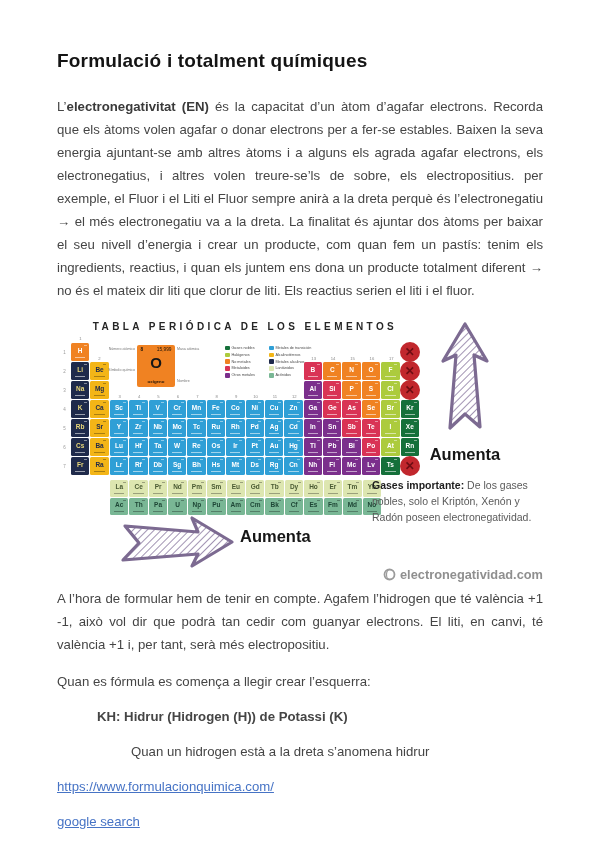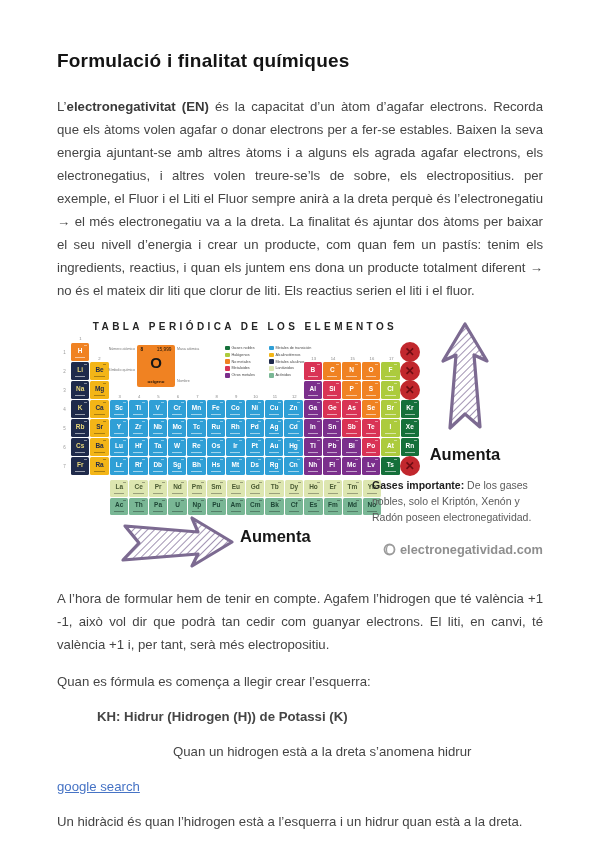--- a/index.html
+++ b/index.html
@@ -3,21 +3,21 @@
 <meta charset="utf-8">
 <style>
   html,body{margin:0;padding:0;background:#ffffff;}
   body{width:600px;height:848px;font-family:"Liberation Sans",sans-serif;color:#454545;overflow:hidden;}
   .page{padding:50px 57px 0 57px;width:486px;}
   h1.title{font-size:19px;line-height:1.2;color:#141414;margin:0 0 22px 0;letter-spacing:.2px;}
   p.body{font-size:13.2px;line-height:23px;text-align:justify;margin:0 0 14px 0;}
   p.body b{color:#3a3a3a;}
   .line{font-size:13.2px;line-height:23px;margin:0 0 12px 0;}
   .indent1{margin-left:40px;font-weight:bold;}
-  .indent2{margin-left:116px;}
+  .indent2{margin-left:74px;}
   a.doclink{color:#4673c5;text-decoration:underline;font-size:13.2px;line-height:23px;display:inline-block;margin:0 0 12px 0;}
 
   
   .figure{position:relative;width:486px;height:261px;margin:12px 0 10px 0;}
   .pt-title{position:absolute;left:10px;top:5px;width:356px;text-align:center;font-size:10px;font-weight:600;letter-spacing:3.4px;color:#262626;white-space:nowrap;}
   .pt-grid{position:absolute;left:14px;top:27px;width:348px;display:grid;grid-template-columns:repeat(18,1fr);grid-auto-rows:18px;gap:1px;}
   .f-row{position:absolute;left:53px;width:271px;display:grid;grid-template-columns:repeat(14,1fr);grid-auto-rows:17px;gap:1px;}
   .f-row.lan{top:164px;} .f-row.act{top:182px;}
   .cell{position:relative;display:flex;align-items:center;justify-content:center;border-radius:1.5px;}
   .cell .sym{font-size:6.5px;font-weight:bold;line-height:1;transform:translateY(-1.5px);}
@@ -53,28 +53,28 @@
   .lg-chip{width:4.6px;height:4.6px;border-radius:1px;flex:0 0 auto;}
   .lg-label{font-size:3.8px;color:#4a4a4a;margin-left:1.8px;white-space:nowrap;}
   
   .arrow-right-svg{position:absolute;left:58px;top:196px;}
   .aumenta-bottom{position:absolute;left:183px;top:211px;font-size:16.5px;font-weight:bold;color:#161616;}
   .fig-right{position:absolute;left:310px;top:0;width:176px;height:261px;}
   .arrow-up-svg{position:absolute;left:70px;top:5px;}
   .aumenta-up{position:absolute;left:18px;top:129px;width:160px;text-align:center;font-size:16.5px;font-weight:bold;color:#161616;}
   .dato{position:absolute;left:5px;top:162px;width:170px;font-size:10.5px;line-height:1.52;color:#5a5a5a;}
   .dato b{color:#1d1d1d;}
-  .sitebar{position:absolute;left:16px;top:226px;display:flex;align-items:center;gap:4px;color:#8f8f8f;font-weight:bold;font-size:12.8px;}
+  .sitebar{position:absolute;left:16px;top:251px;display:flex;align-items:center;gap:4px;color:#8f8f8f;font-weight:bold;font-size:12.8px;}
 </style>
 </head>
 <body>
 
 <div class="page">
 
-  <h1 class="title">Formulació i finalitat químiques</h1>
+  <h1 class="title">Formulació i totalment químiques</h1>
 
   <p class="body"><span>L’</span><b>electronegativitat (EN)</b><span> és la capacitat d’un àtom d’agafar electrons. Recorda que els àtoms volen agafar o donar electrons per a fer-se estables. Baixen la seva energia ajuntant-se amb altres àtoms i a alguns els agrada agafar electrons, els electronegatius, i altres volen treure-se’ls de sobre, els electropositius. per exemple, el Fluor i el Liti el Fluor sempre anirà a la dreta perquè és l’electronegatiu → el més electronegatiu va a la dreta. La finalitat és ajuntar dos àtoms per baixar el seu nivell d’energia i crear un producte, com quan fem un pastís: tenim els ingredients, reactius, i quan els juntem ens dona un producte totalment diferent → no és el mateix dir liti que clorur de liti. Els reactius serien el liti i el fluor.</span></p>
 
   <div class="figure">
     <div class="pt-title">TABLA PERIÓDICA DE LOS ELEMENTOS</div>
 
     <div class="pn">
         <div>1</div>
         <div>2</div>
         <div>3</div>
@@ -590,16 +590,17 @@
         </svg>
         <span>electronegatividad.com</span>
       </div>
     </div>
   </div>
 
   <p class="body">A l’hora de formular hem de tenir en compte. Agafem l’hidrogen que té valència +1 -1, això vol dir que podrà tan cedir com guanyar electrons. El liti, en canvi, té valència +1 i, per tant, serà més electropositiu.</p>
   <p class="line">Quan es fórmula es comença a llegir crear l’esquerra:</p>
   <div class="line indent1">KH: Hidrur (Hidrogen (H)) de Potassi (K)</div>
   <div class="line indent2">Quan un hidrogen està a la dreta s’anomena hidrur</div>
+  <div><a class="doclink" href="#">https://www.formulacionquimica.com/</a></div>
   <div><a class="doclink" href="#">google search</a></div>
   <p class="line">Un hidràcid és quan l’hidrogen està a l’esquerra i un hidrur quan està a la dreta.</p>
 
 </div>
 
 </body></html>

